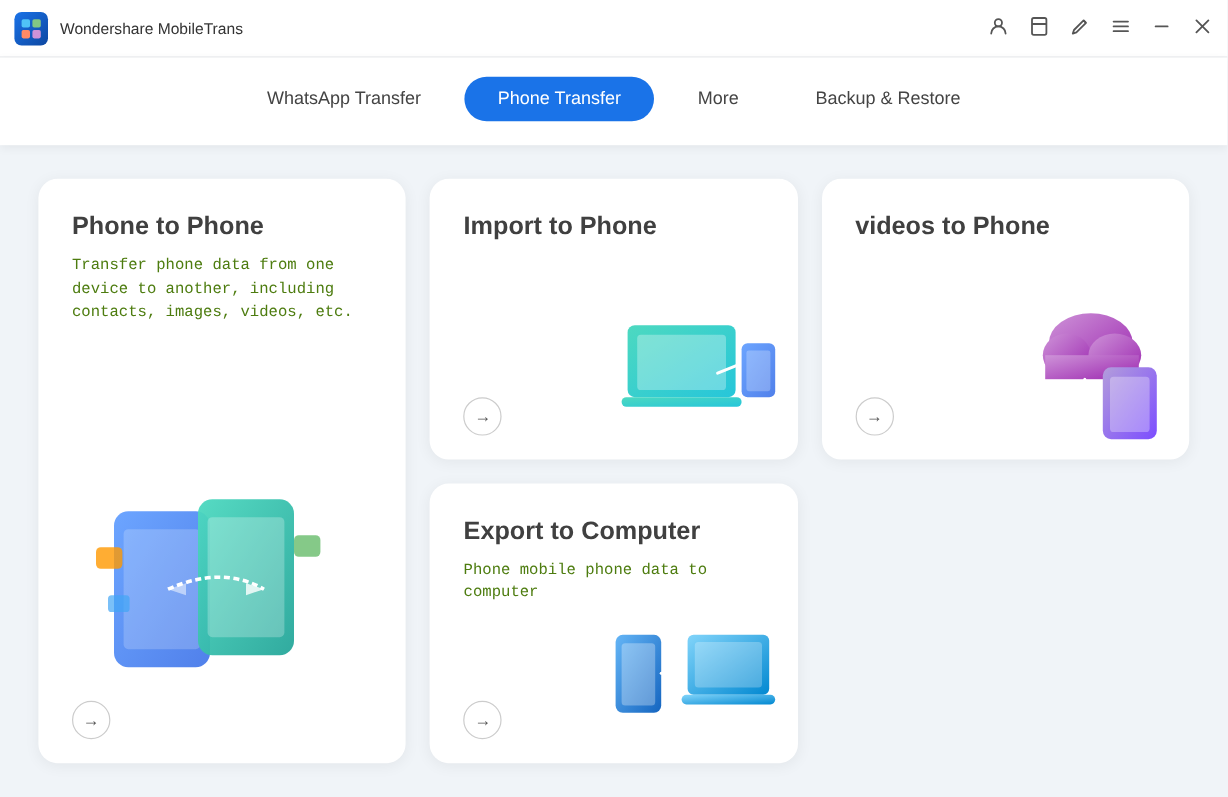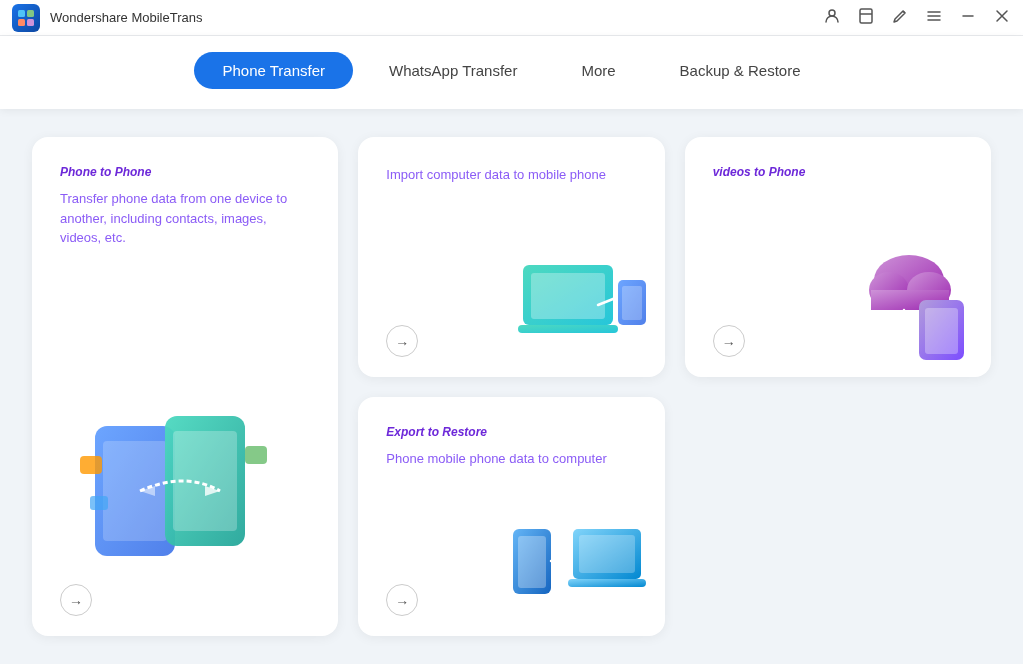--- a/index.html
+++ b/index.html
@@ -10,21 +10,21 @@
       width: 1023px;
       height: 664px;
       overflow: hidden;
       display: flex;
       flex-direction: column;
     }
 
     
     .title-bar {
       background: #ffffff;
-      height: 36px;
+      height: 48px;
       display: flex;
       align-items: center;
       justify-content: space-between;
       padding: 0 12px;
       border-bottom: 1px solid #e8eaed;
       flex-shrink: 0;
       gap: 14px;
     }
 
     .title-bar-left {
@@ -117,32 +117,32 @@
       transition: box-shadow 0.2s;
       display: flex;
       flex-direction: column;
     }
 
     .card-large {
       grid-row: span 2;
     }
 
     .card-title {
-      font-size: 12px;
+      font-size: 21px;
       font-weight: 700;
-      color: #6d28d9;
+      color: #404040;
       margin-bottom: 10px;
-      font-style: italic;
     }
 
     .card-desc {
       font-size: 13px;
-      color: #8b5cf6;
+      color: #4d7c0f;
       line-height: 1.5;
       flex: 1;
+      font-family: Liberation Mono, monospace;
     }
 
     .card-arrow {
       width: 32px;
       height: 32px;
       border-radius: 50%;
       border: 1.5px solid #ccc;
       display: flex;
       align-items: center;
       justify-content: center;
@@ -234,22 +234,22 @@
     </span>
     <span class="title-bar-icon">
       <svg width="18" height="18" viewBox="0 0 18 18" fill="none">
           <path d="M4 4l10 10M14 4L4 14" stroke="#555" stroke-width="1.5" stroke-linecap="round"></path>
         </svg>
     </span>
   </div>
 </div>
 
 <div class="nav-bar">
+  <button class="nav-tab">WhatsApp Transfer</button>
   <button class="nav-tab active">Phone Transfer</button>
-  <button class="nav-tab">WhatsApp Transfer</button>
   <button class="nav-tab">More</button>
   <button class="nav-tab">Backup &amp; Restore</button>
 </div>
 
 <div class="main-content">
 
   <div class="card card-large">
     <div class="card-title">Phone to Phone</div>
     <div class="card-desc">Transfer phone data from one device to another, including contacts, images, videos, etc.</div>
 
@@ -280,21 +280,21 @@
             <stop offset="100%" stop-color="#26a69a"></stop>
           </linearGradient>
         </defs>
       </svg>
     </div>
 
     <div class="card-arrow">→</div>
   </div>
 
   <div class="card">
-    <div class="card-desc">Import computer data to mobile phone</div>
+    <div class="card-title">Import to Phone</div>
 
     <div class="import-img">
       <svg width="140" height="120" viewBox="0 0 140 120" fill="none">
 
         <rect x="10" y="20" width="90" height="60" rx="6" fill="url(#tealGrad2)"></rect>
         <rect x="18" y="28" width="74" height="46" rx="3" fill="rgba(255,255,255,0.3)"></rect>
         <rect x="5" y="80" width="100" height="8" rx="4" fill="url(#tealGrad2)"></rect>
 
         <path d="M85 60 L110 50" stroke="white" stroke-width="2.5" stroke-linecap="round" marker-end="url(#arr2)"></path>
 
@@ -342,21 +342,21 @@
             <stop offset="100%" stop-color="#7c4dff"></stop>
           </linearGradient>
         </defs>
       </svg>
     </div>
 
     <div class="card-arrow">→</div>
   </div>
 
   <div class="card" style="grid-column: 2;">
-    <div class="card-title">Export to Restore</div>
+    <div class="card-title">Export to Computer</div>
     <div class="card-desc">Phone mobile phone data to computer</div>
 
     <div class="export-img">
       <svg width="150" height="120" viewBox="0 0 150 120" fill="none">
 
         <rect x="10" y="25" width="38" height="65" rx="6" fill="url(#blueGrad3)"></rect>
         <rect x="15" y="32" width="28" height="52" rx="3" fill="rgba(255,255,255,0.3)"></rect>
 
         <path d="M48 57 L75 57" stroke="white" stroke-width="2.5" stroke-linecap="round"></path>
         <path d="M70 50 L80 57 L70 64" stroke="white" stroke-width="2" fill="none" stroke-linecap="round" stroke-linejoin="round"></path>

